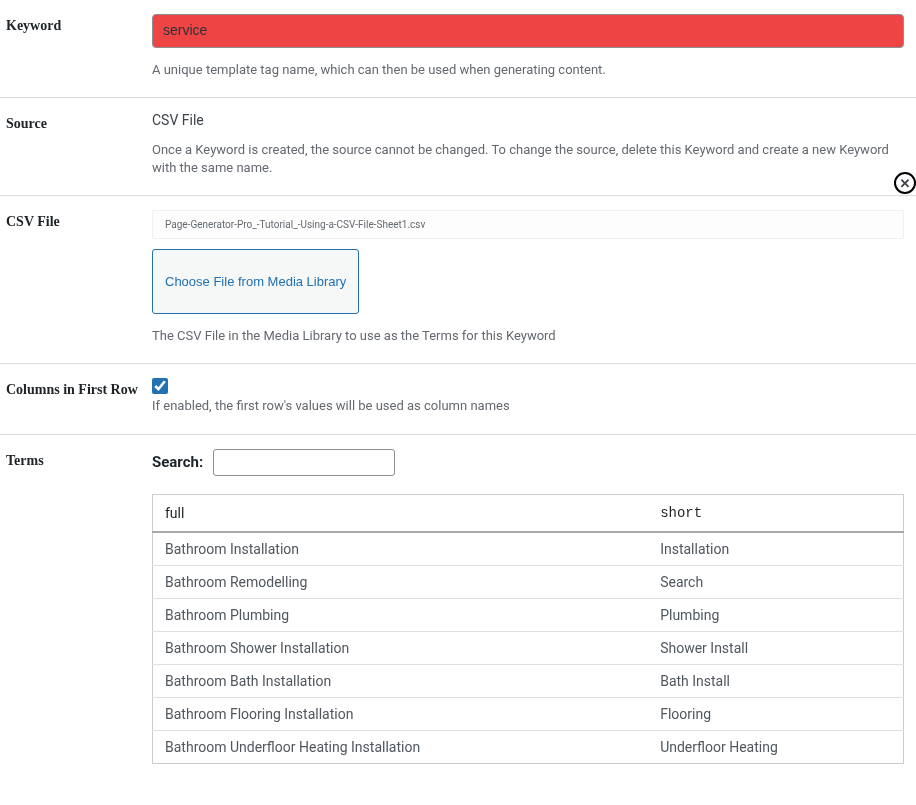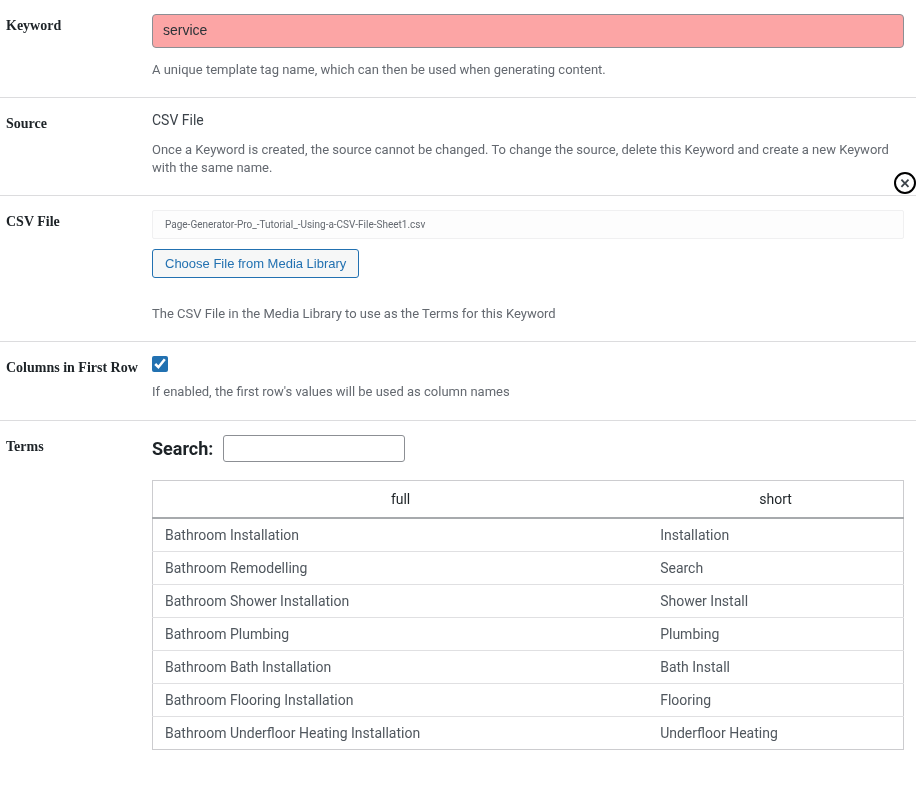--- a/index.html
+++ b/index.html
@@ -34,21 +34,21 @@
     flex: 1;
     padding-right: 12px;
   }
   .text-input {
     width: 100%;
     padding: 6px 10px;
     font-size: 14px;
     border: 1px solid #8c8f94;
     border-radius: 4px;
     color: #2c3338;
-    background: #fca5a5;
+    background: #ef4444;
     line-height: 1.4;
   }
   .description {
     font-size: 13px;
     color: #646970;
     margin-top: 13px;
     line-height: 1.4;
   }
   .source-value {
     font-size: 14px;
@@ -58,77 +58,77 @@
     padding: 8px 12px;
     font-size: 10px;
     color: #646970;
     background: #fdfdfd;
     border: 1px solid #f0f0f1;
     border-radius: 2px;
     margin-bottom: 10px;
   }
   .file-button {
     display: inline-block;
-    padding: 6px 12px;
+    padding: 24px 12px;
     font-size: 13px;
     color: #2271b1;
     background: #f6f7f7;
     border: 1px solid #2271b1;
     border-radius: 3px;
     cursor: pointer;
-    margin-bottom: 14px;
+    margin-bottom: 0;
   }
   .checkbox-input {
     width: 16px;
     height: 16px;
     cursor: pointer;
     accent-color: #2271b1;
   }
   .search-row {
     display: flex;
     align-items: center;
     margin-bottom: 18px;
   }
   .search-label {
     font-weight: 700;
-    font-size: 18px;
+    font-size: 15px;
     color: #1d2327;
     margin-right: 10px;
   }
   .search-input {
     width: 182px;
     padding: 5px 8px;
     font-size: 13px;
     border: 1px solid #8c8f94;
     border-radius: 3px;
   }
   .terms-table {
     width: 100%;
     border-collapse: collapse;
     border: 1px solid #cccccf;
     font-size: 14px;
   }
   .terms-table thead th {
-    text-align: center;
+    text-align: left;
     font-weight: 400;
     padding: 10px 12px;
     border-bottom: 2px solid #a7aaad;
     background: #fff;
     color: #1d2327;
   }
   .terms-table tbody td {
     padding: 8px 12px;
     border-bottom: 1px solid #e0e0e2;
     color: #50575e;
   }
   .terms-table tbody tr:last-child td {
     border-bottom: none;
   }
   .col-full { width: 66%; }
-  .col-short { width: 34%; }
+  .col-short { width: 34%; font-family: Liberation Mono, monospace; }
   .close-badge {
     position: absolute;
     top: 172px;
     right: 0px;
     width: 22px;
     height: 22px;
     border: 2px solid #000;
     border-radius: 50%;
     background: #fff;
     display: flex;
@@ -173,21 +173,21 @@
       <div class="file-display">Page-Generator-Pro_-Tutorial_-Using-a-CSV-File-Sheet1.csv</div>
       <button class="file-button">Choose File from Media Library</button>
       <div class="description">The CSV File in the Media Library to use as the Terms for this Keyword</div>
     </div>
   </div>
 
   <div class="form-row">
     <div class="form-label">Columns in First Row</div>
     <div class="form-field">
       <input type="checkbox" class="checkbox-input" checked="" style="">
-      <div class="description" style="margin-top:8px;">If enabled, the first row's values will be used as column names</div>
+      <div class="description" style="margin-top:0;">If enabled, the first row's values will be used as column names</div>
     </div>
   </div>
 
 
   <div class="form-row">
     <div class="form-label">Terms</div>
     <div class="form-field">
       <div class="search-row">
         <span class="search-label">Search:</span>
         <input type="text" class="search-input" value="" style="">
@@ -202,28 +202,28 @@
         <tbody id="terms-body">
         <tr>
               <td>Bathroom Installation</td>
               <td>Installation</td>
             </tr>
             <tr>
               <td>Bathroom Remodelling</td>
               <td>Search</td>
             </tr>
             <tr>
+              <td>Bathroom Plumbing</td>
+              <td>Plumbing</td>
+            </tr>
+            <tr>
               <td>Bathroom Shower Installation</td>
               <td>Shower Install</td>
             </tr>
             <tr>
-              <td>Bathroom Plumbing</td>
-              <td>Plumbing</td>
-            </tr>
-            <tr>
               <td>Bathroom Bath Installation</td>
               <td>Bath Install</td>
             </tr>
             <tr>
               <td>Bathroom Flooring Installation</td>
               <td>Flooring</td>
             </tr>
             <tr>
               <td>Bathroom Underfloor Heating Installation</td>
               <td>Underfloor Heating</td>

